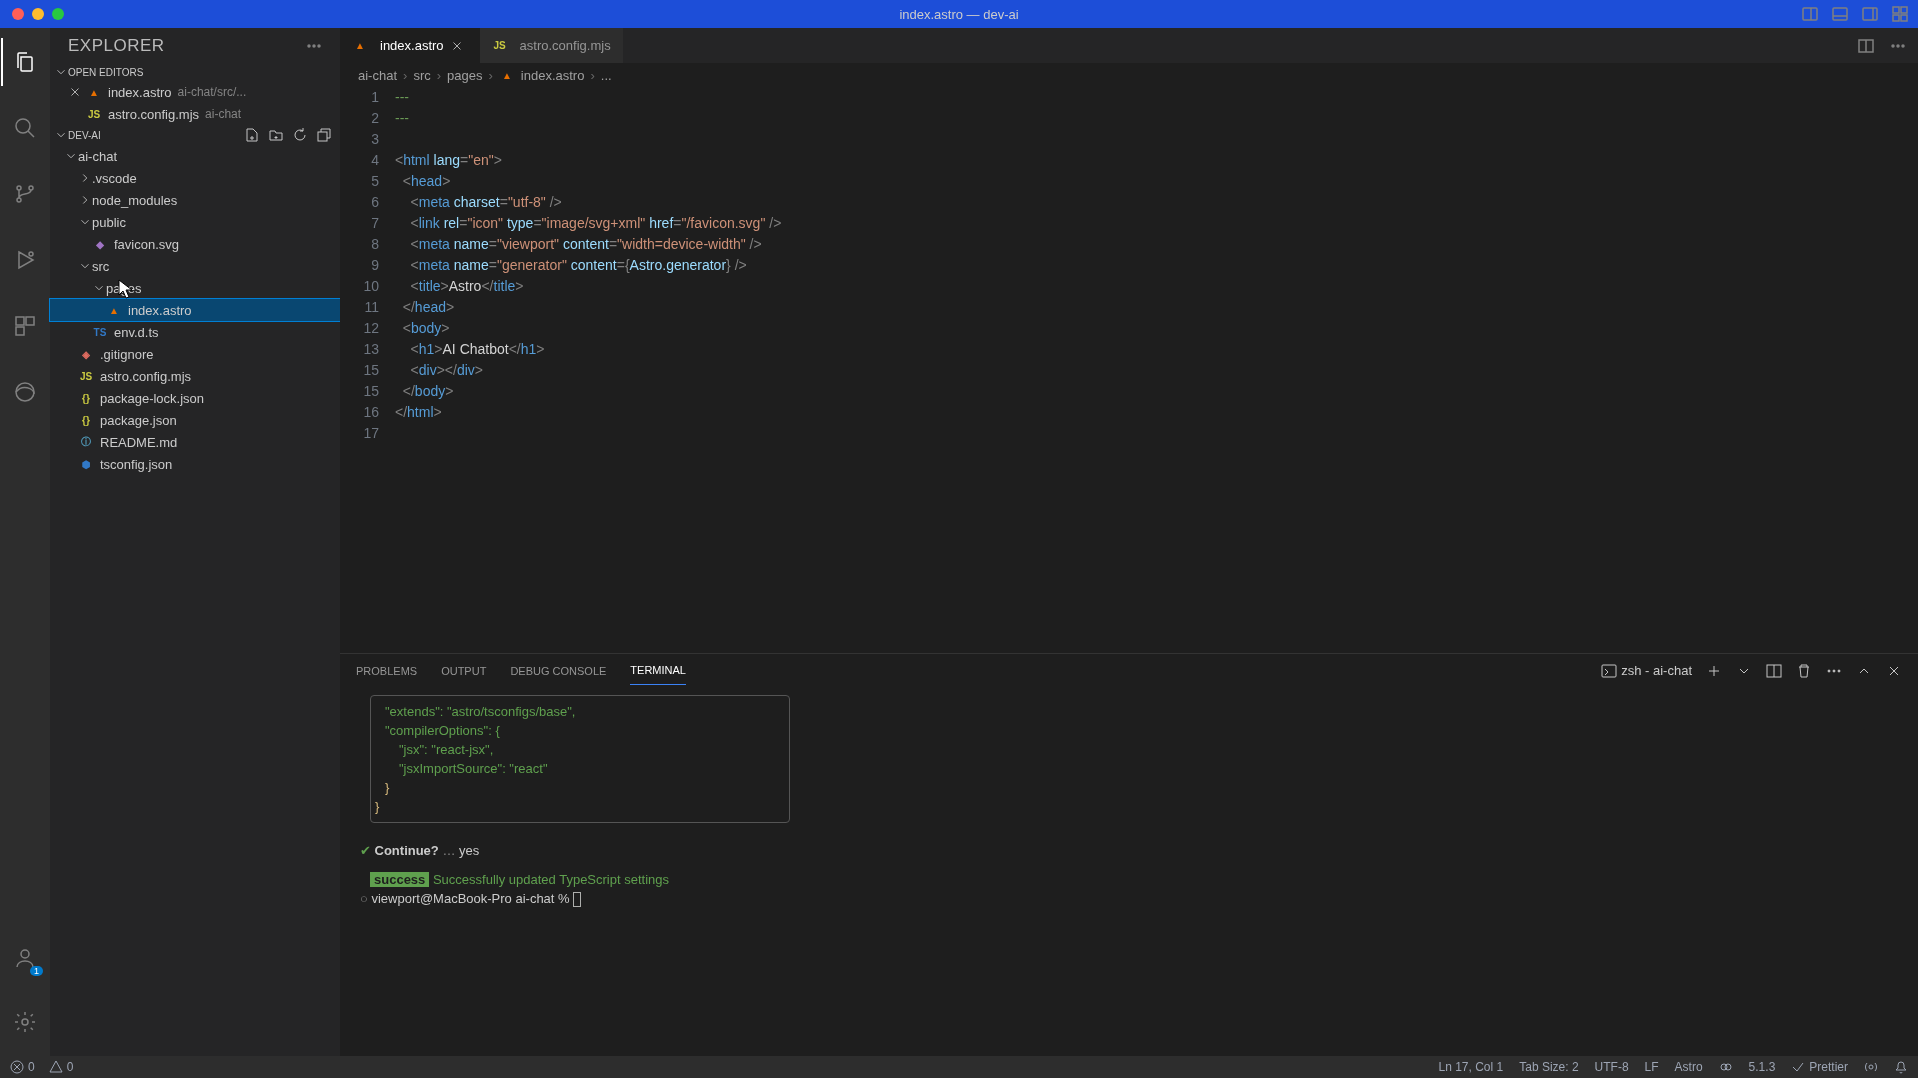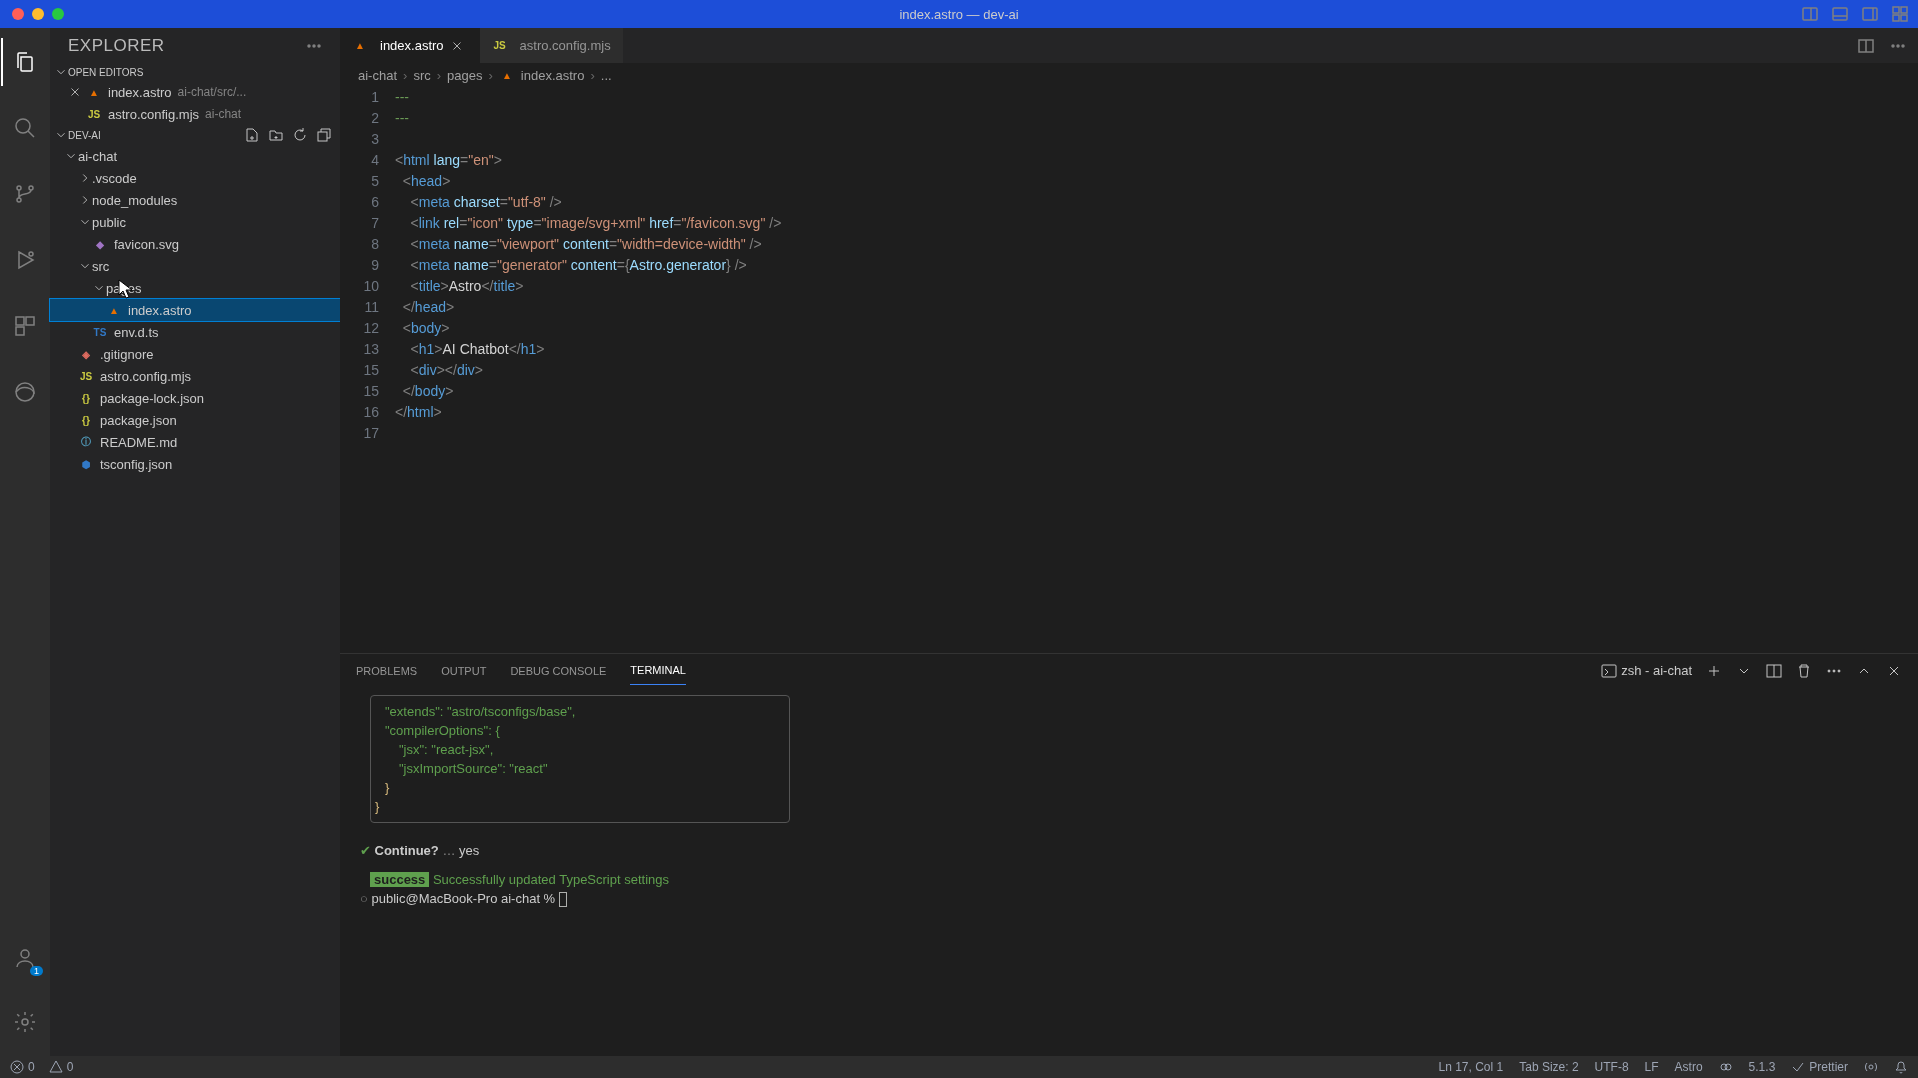--- a/index.html
+++ b/index.html
@@ -449,21 +449,21 @@
         </div>
         <div style="height:10px;"></div>
         <div>
           <span style="margin-left:10px;"></span>
           <span class="term-success">success</span>
           <span class="term-green"> </span>
           <span class="term-green">Successfully updated TypeScript settings</span>
         </div>
         <div>
           <span class="term-dim">○ </span>
-          <span class="term-prompt">public@MacBook-Pro ai-chat % </span>
+          <span class="term-prompt">viewport@MacBook-Pro ai-chat % </span>
           <span class="cursor-block"></span>
         </div>
       </div>
     </div>
   </div>
 </div>
 
 <div class="statusbar">
   <div class="sb-item">
     <svg viewBox="0 0 14 14">

